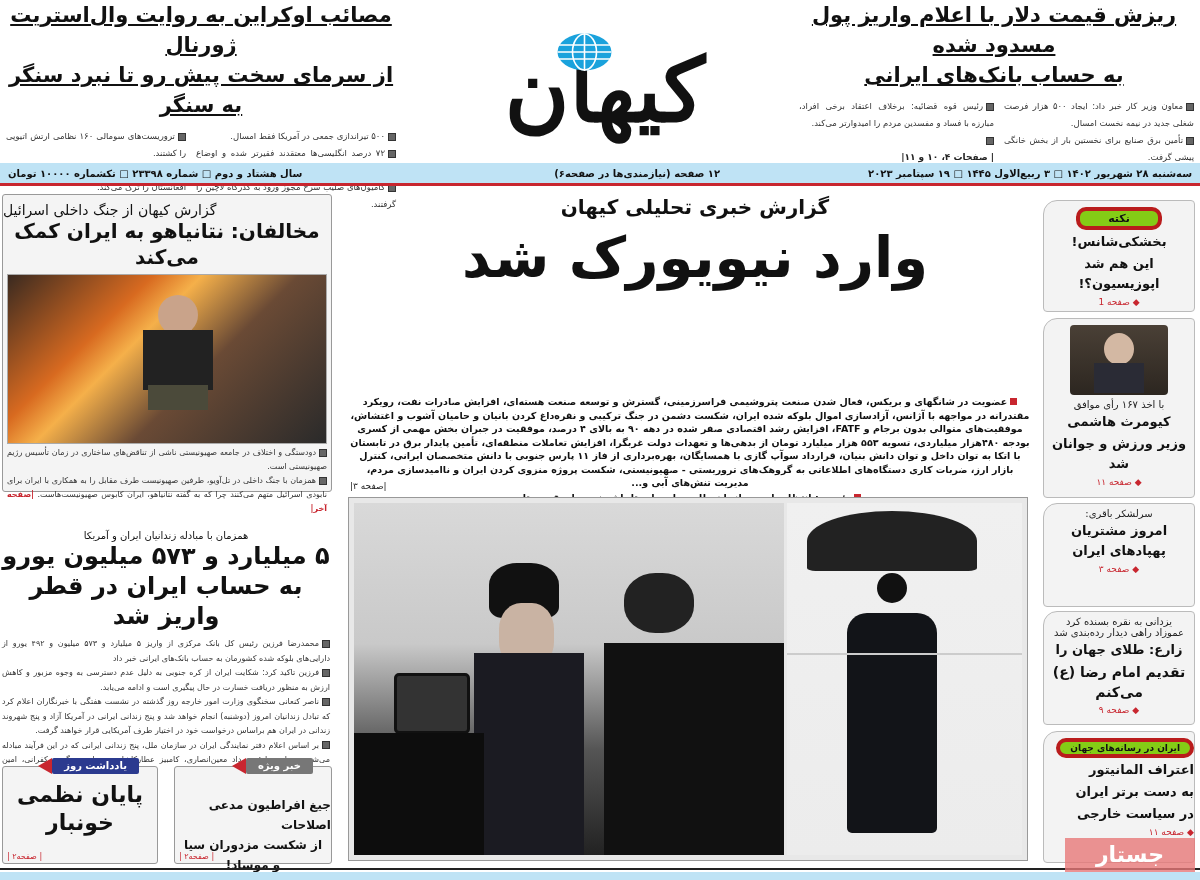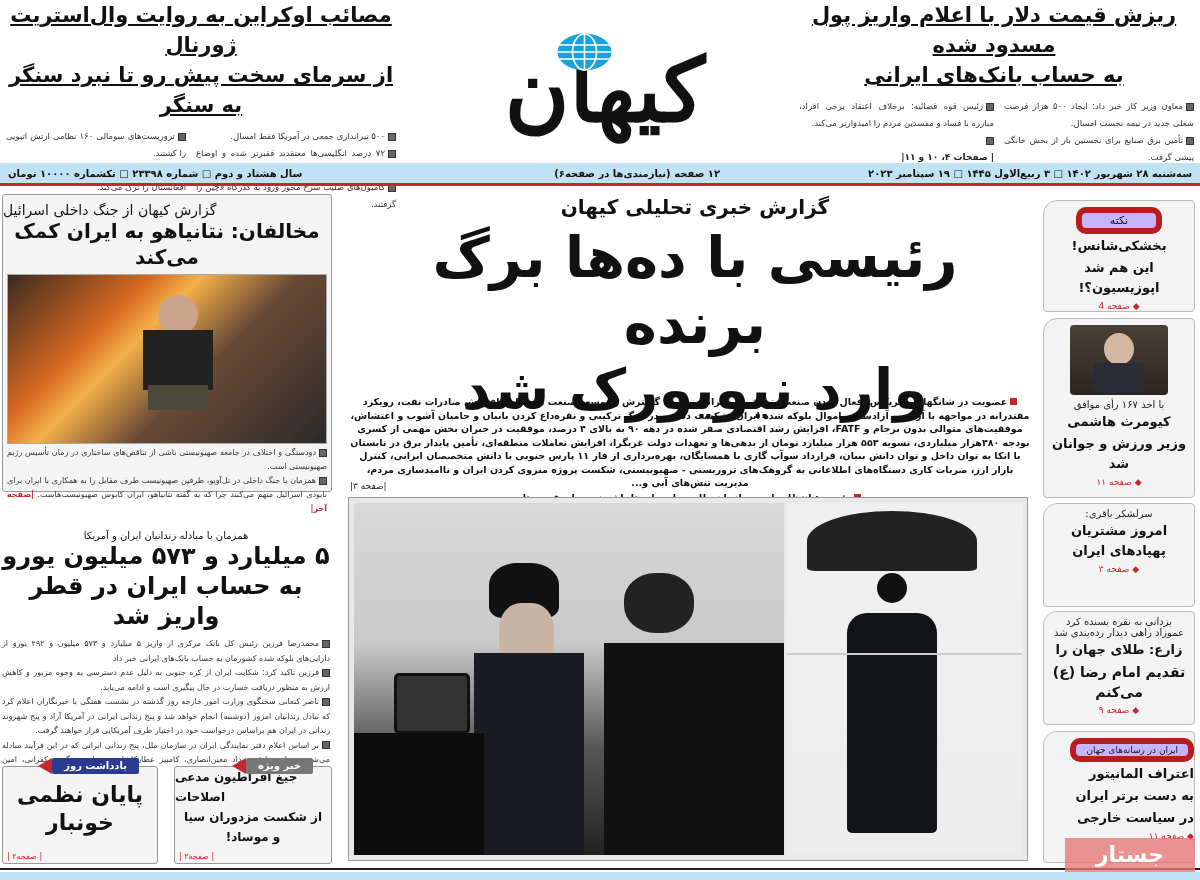--- a/index.html
+++ b/index.html
@@ -13,21 +13,21 @@
   .pg{font-size:9px;font-weight:bold;color:#222;}
   .logo{left:430px;top:20px;width:350px;height:120px;}
   .globe{left:557px;top:33px;width:55px;height:38px;}
   .infobar{left:0;top:163px;width:1200px;height:20px;background:#bfe3f5;border-bottom:3px solid #c8262f;display:flex;align-items:center;font-size:10px;font-weight:bold;}
   .infobar .d{position:absolute;}
   .panel{border:1px solid #999;background:#f4f4f4;border-radius:3px;}
   .rbox{right:5px;width:150px;background:#f3f3f3;border:1px solid #bbb;border-radius:14px 4px 4px 4px;text-align:center;}
   .rbox .kick{font-size:10px;color:#222;margin-top:4px;}
   .rbox .ttl{font-size:13px;font-weight:bold;line-height:20px;margin-top:2px;}
   .rbox .pgr{font-size:9px;color:#c8262f;margin-top:3px;}
-  .pill{display:inline-block;border:6px solid #b91c1c;border-radius:10px;padding:1px 28px;font-size:11px;font-weight:normal;background:#c4b5fd;margin-top:6px;}
+  .pill{display:inline-block;border:4px solid #b91c1c;border-radius:10px;padding:1px 28px;font-size:11px;font-weight:bold;background:#84cc16;margin-top:6px;}
   .mainkick{left:360px;top:195px;width:670px;text-align:center;font-size:20px;font-weight:bold;}
   .mainh{left:360px;top:225px;width:670px;text-align:center;font-size:56px;font-weight:900;line-height:66px;letter-spacing:-1px;}
   .mainbody{left:350px;top:395px;width:680px;font-size:9.5px;font-weight:bold;line-height:13.5px;text-align:center;}
   .photo{border:1px solid #999;overflow:hidden;}
   .tag{position:absolute;top:-9px;right:18px;height:16px;padding:0 12px;color:#fff;font-size:10px;font-weight:bold;line-height:16px;border-radius:2px;}
   .tag:after{content:"";position:absolute;left:-14px;top:0;border-right:14px solid #c8262f;border-top:8px solid transparent;border-bottom:8px solid transparent;}
   .wm{left:1065px;top:838px;width:130px;height:34px;background:rgba(231,120,120,.8);color:#fff;font-size:22px;font-weight:bold;text-align:center;line-height:34px;}
 </style>
 </head>
 <body>
@@ -81,21 +81,20 @@
 </div>
 
 <div class="abs infobar">
   <span class="d" style="right:8px;">سه‌شنبه ۲۸ شهریور ۱۴۰۲ □ ۳ ربیع‌الاول ۱۴۴۵ □ ۱۹ سپتامبر ۲۰۲۳</span>
   <span class="d" style="right:480px;">۱۲ صفحه (نیازمندی‌ها در صفحه۶)</span>
   <span class="d" style="left:8px;">سال هشتاد و دوم □ شماره ۲۳۳۹۸ □ تکشماره ۱۰۰۰۰ تومان</span>
 </div>
 
 <div class="abs mainkick">گزارش خبری تحلیلی کیهان</div>
 <div class="abs mainh">
-  <div>رئیسی با ده‌ها برگ برنده</div>
   <div>وارد نیویورک شد</div>
 </div>
 <div class="abs mainbody">
   <span class="sq" style="display:inline-block;width:7px;height:7px;background:#c8262f;margin-left:3px;"></span><span>عضویت در شانگهای و بریکس، فعال شدن صنعت پتروشیمی فراسرزمینی، گسترش و توسعه صنعت هسته‌ای، افزایش صادرات نفت، رویکرد مقتدرانه در مواجهه با آژانس، آزادسازی اموال بلوکه شده ایران، شکست دشمن در جنگ ترکیبی و نقره‌داغ کردن بانیان و حامیان آشوب و اغتشاش، موفقیت‌های متوالی بدون برجام و FATF، افزایش رشد اقتصادی صفر شده در دهه ۹۰ به بالای ۴ درصد، موفقیت در جبران بخش مهمی از کسری بودجه ۴۸۰هزار میلیاردی، تسویه ۵۵۳ هزار میلیارد تومان از بدهی‌ها و تعهدات دولت غربگرا، افزایش تعاملات منطقه‌ای، تأمین پایدار برق در تابستان با اتکا به توان داخل و توان دانش بنیان، قرارداد سوآپ گازی با همسایگان، بهره‌برداری از فاز ۱۱ پارس جنوبی با دانش متخصصان ایرانی، کنترل بازار ارز، ضربات کاری دستگاه‌های اطلاعاتی به گروهک‌های تروریستی - صهیونیستی، شکست پروژه منزوی کردن ایران و ناامیدسازی مردم، مدیریت تنش‌های آبی و...</span>
   <div style="margin-top:1px;"><span style="display:inline-block;width:7px;height:7px;background:#c8262f;margin-left:3px;"></span><span>رئیسی: انتظار داریم سازمان ملل صدای ملت‌ها باشد نه صدای قدرت‌ها.</span></div>
 </div>
 <div class="abs pg" style="left:350px;top:481px;font-weight:normal;">|صفحه ۳|</div>
 
 <div class="abs photo" style="left:348px;top:497px;width:678px;height:362px;background:#e8e8e8;">
   <div style="position:absolute;left:5px;top:5px;width:430px;height:352px;background:linear-gradient(180deg,#d9d9d9 0%,#c9c9c9 40%,#555 70%,#222 100%);">
@@ -144,31 +143,31 @@
 
 <div class="abs panel" style="left:2px;top:766px;width:154px;height:96px;">
   <div class="tag" style="background:#2b3a8f;">یادداشت روز</div>
   <div style="text-align:center;font-size:22px;font-weight:bold;line-height:28px;margin-top:14px;">پایان نظمی</div>
   <div style="text-align:center;font-size:22px;font-weight:bold;line-height:28px;">خونبار</div>
   <div style="position:absolute;left:4px;bottom:2px;font-size:8px;color:#c8262f;">| صفحه۲ |</div>
 </div>
 
 <div class="abs panel" style="left:174px;top:766px;width:156px;height:96px;">
   <div class="tag" style="background:#777;">خبر ویژه</div>
-  <div style="text-align:left;font-size:12px;font-weight:bold;line-height:20px;margin-top:0;">جیغ افراطیون مدعی اصلاحات</div>
+  <div style="text-align:right;font-size:12px;font-weight:bold;line-height:20px;margin-top:28px;">جیغ افراطیون مدعی اصلاحات</div>
   <div style="text-align:center;font-size:12px;font-weight:bold;line-height:20px;">از شکست مزدوران سیا</div>
   <div style="text-align:center;font-size:12px;font-weight:bold;line-height:20px;">و موساد!</div>
   <div style="position:absolute;left:4px;bottom:2px;font-size:8px;color:#c8262f;">| صفحه۲ |</div>
 </div>
 
 <div class="abs rbox" style="top:200px;height:110px;">
   <div class="pill">نکته</div>
   <div class="ttl">بخشکی‌شانس!</div>
   <div class="ttl">این هم شد اپوزیسیون؟!</div>
-  <div class="pgr">◆ <span>صفحه 4</span></div>
+  <div class="pgr">◆ <span>صفحه 1</span></div>
 </div>
 
 <div class="abs rbox" style="top:318px;height:178px;">
   <div style="margin:6px auto 0;width:98px;height:70px;background:linear-gradient(180deg,#4a4036 0%,#2c2620 100%);border-radius:4px;position:relative;">
     <div style="position:absolute;left:34px;top:8px;width:30px;height:32px;background:#d3b8a3;border-radius:50%;"></div>
     <div style="position:absolute;left:24px;top:38px;width:50px;height:30px;background:#2a2b35;"></div>
   </div>
   <div class="kick">با اخذ ۱۶۷ رأی موافق</div>
   <div class="ttl">کیومرث هاشمی</div>
   <div class="ttl">وزیر ورزش و جوانان شد</div>

